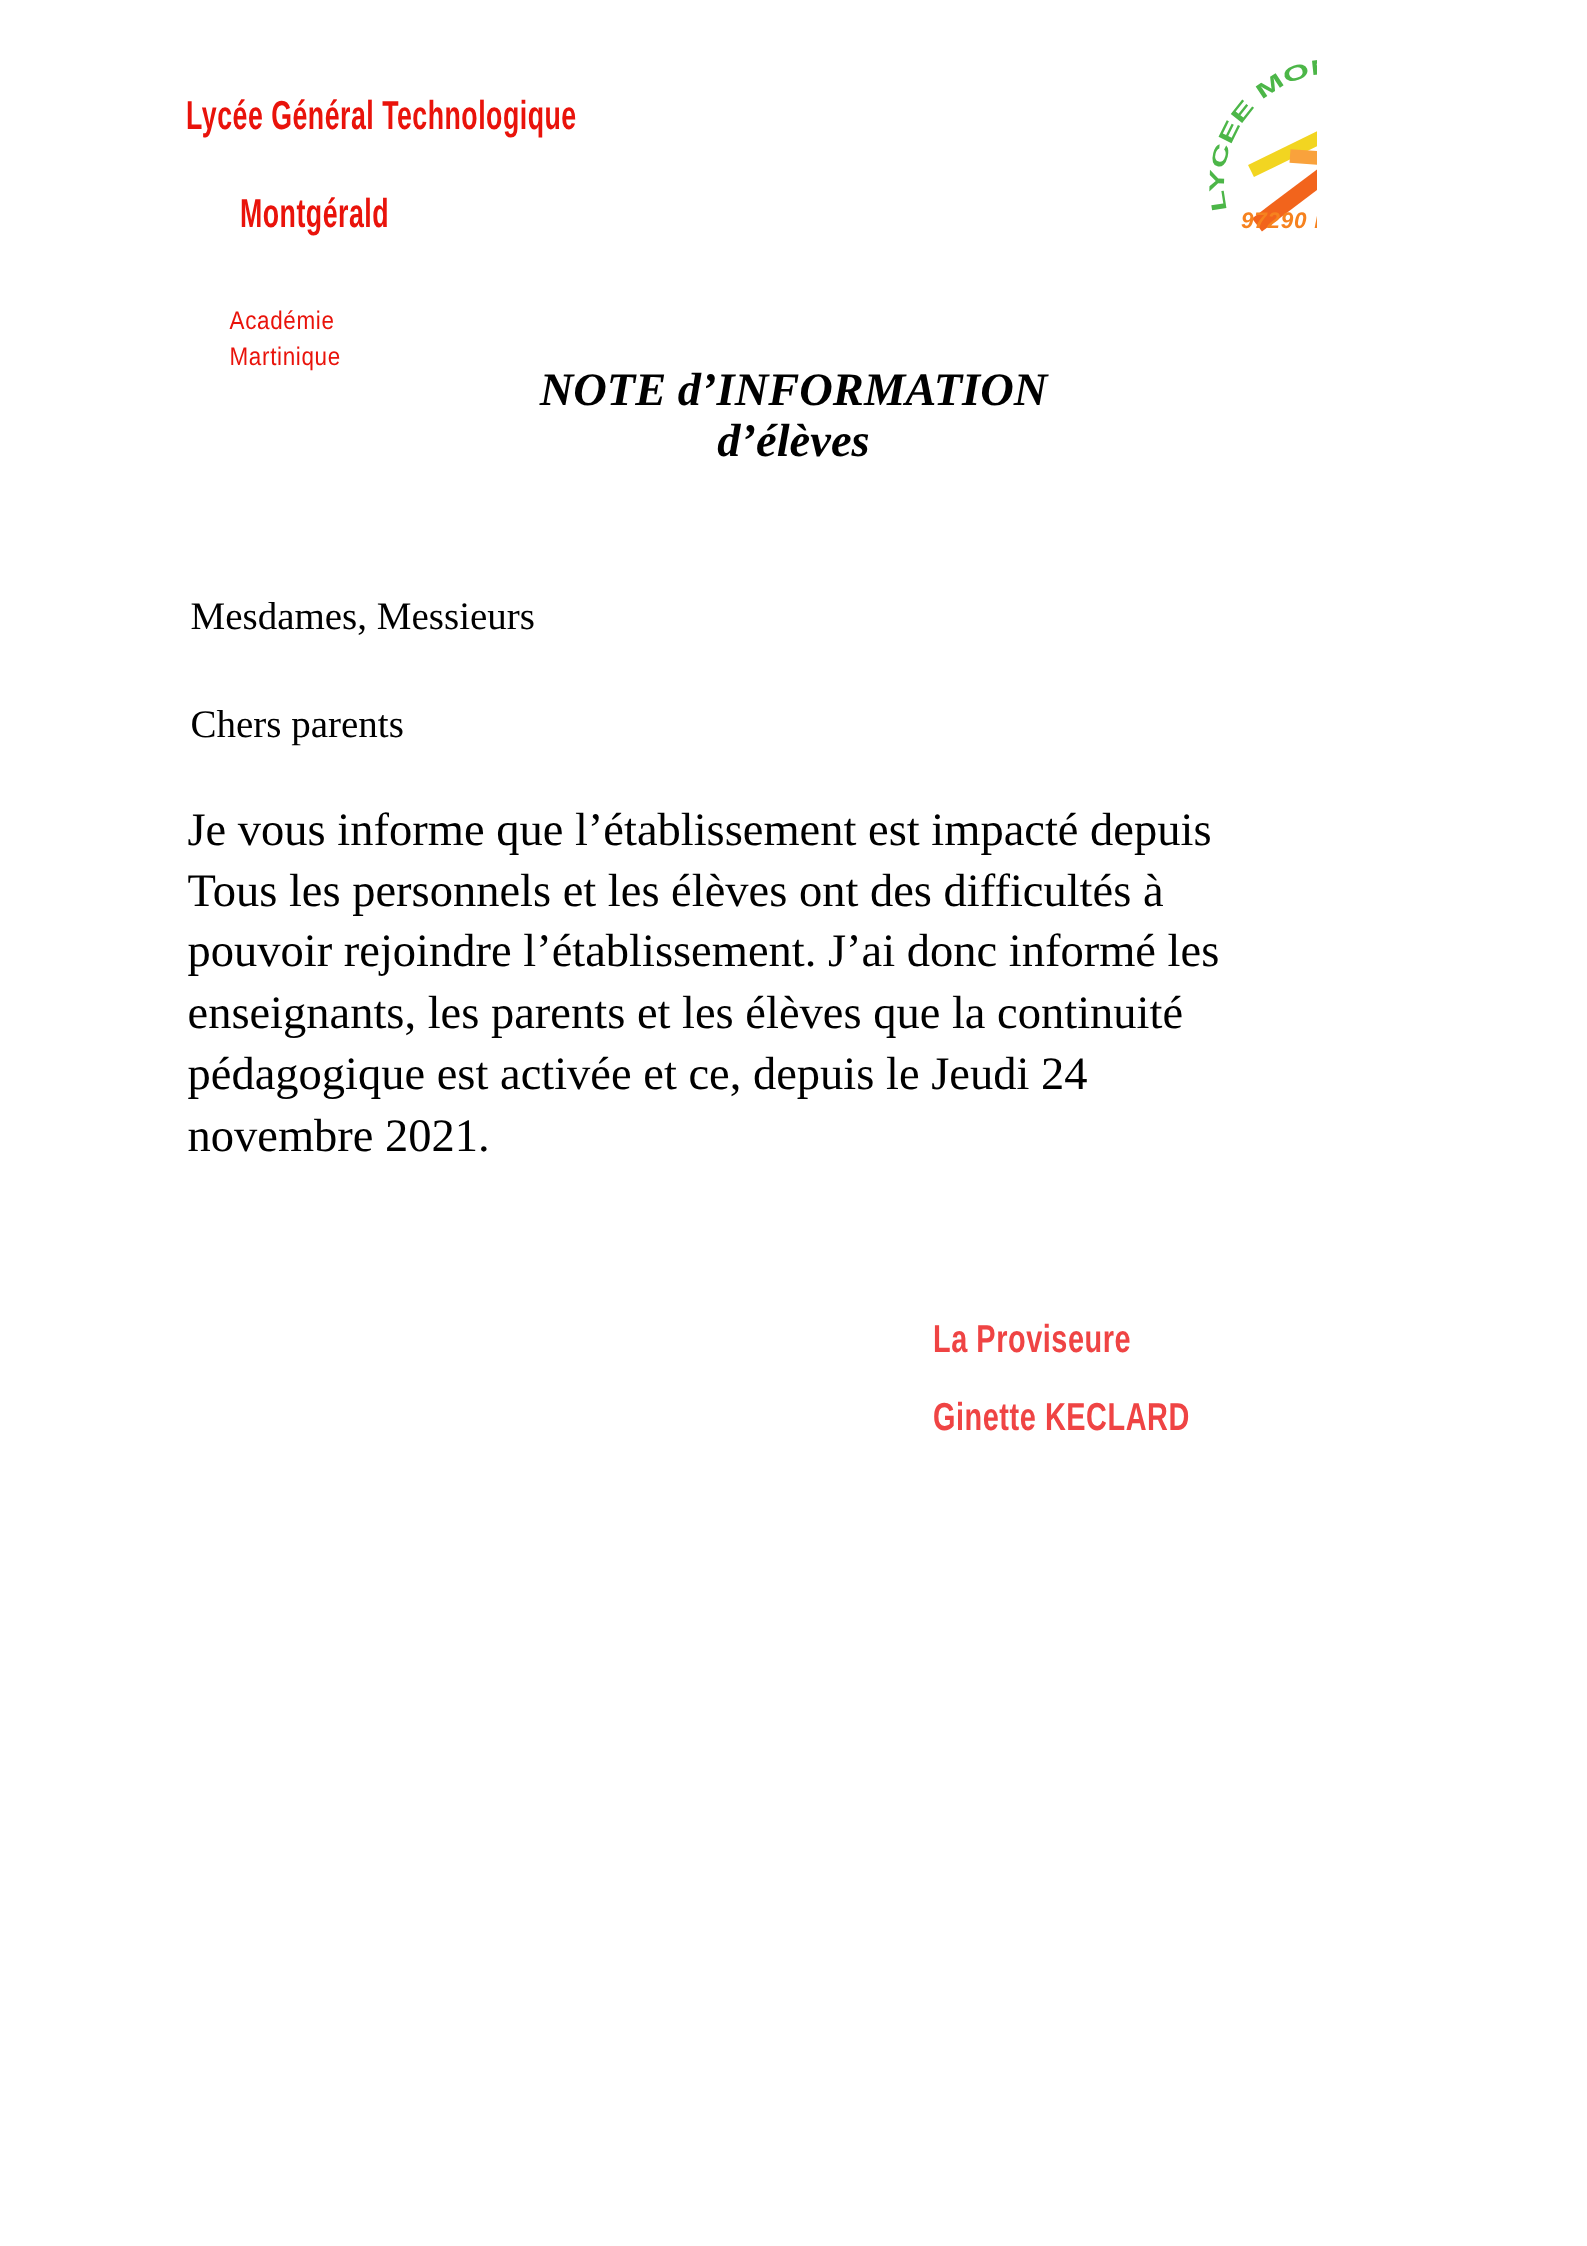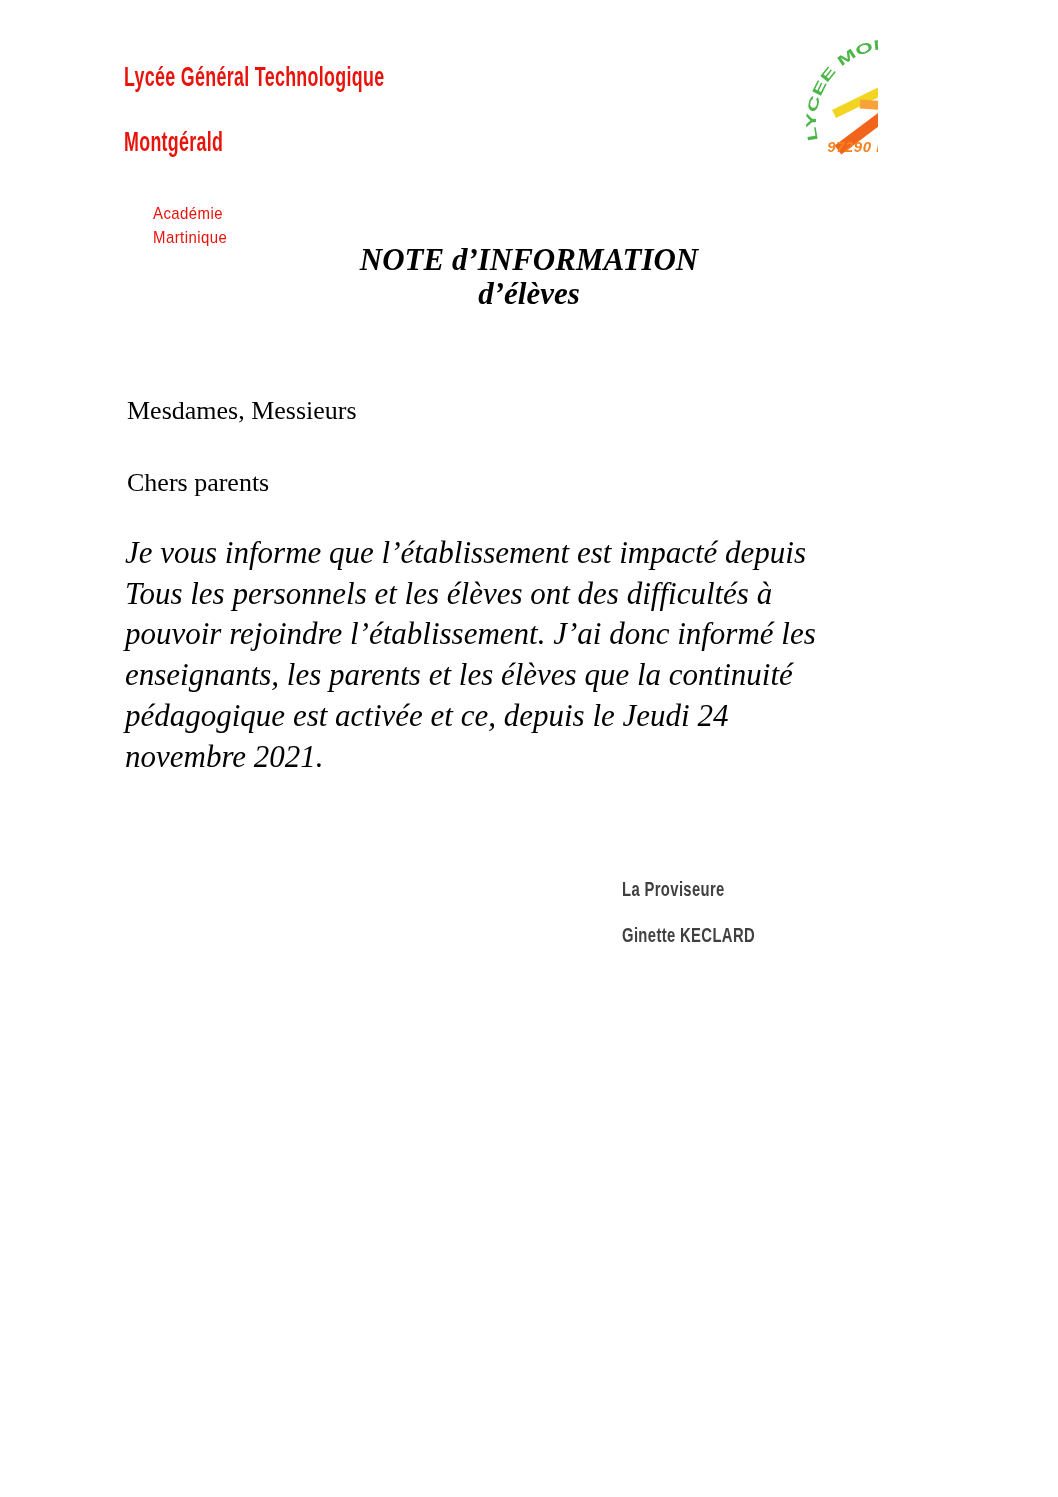--- a/index.html
+++ b/index.html
@@ -28,21 +28,21 @@
     line-height: 1;
     white-space: nowrap;
   }
   .letterhead-line > span {
     display: inline-block;
     transform: scaleX(0.66);
     transform-origin: 0 50%;
     letter-spacing: 0.5px;
   }
   .lh-school1 { top: 64px; }
-  .lh-school2 { top: 129px; }
+  .lh-school2 { top: 129px; margin-left: 36px; }
 
   .academy-line {
     position: absolute;
     left: 124px;
     color: #e9130b;
     font-family: "Liberation Sans", sans-serif;
     font-weight: 400;
     font-size: 17px;
     line-height: 1;
     white-space: nowrap;
@@ -97,34 +97,33 @@
   
   .body-text {
     position: absolute;
     left: 125px;
     top: 533px;
     width: 830px;
     font-family: "Liberation Serif", serif;
     font-size: 31px;
     line-height: 40.7px;
     color: #000000;
-    font-style: italic;
   }
   .body-line { white-space: nowrap; }
 
   
   .signature {
     position: absolute;
     left: 622px;
     top: 879px;
     font-family: "Liberation Sans", sans-serif;
     font-weight: 700;
-    font-size: 20px;
-    line-height: 1;
-    color: #404040;
+    font-size: 26px;
+    line-height: 1;
+    color: #ef4444;
   }
   .signature .sig-line {
     margin-bottom: 26px;
     white-space: nowrap;
   }
   .signature .sig-line > span {
     display: inline-block;
     transform: scaleX(0.74);
     transform-origin: 0 50%;
     letter-spacing: 0.5px;

